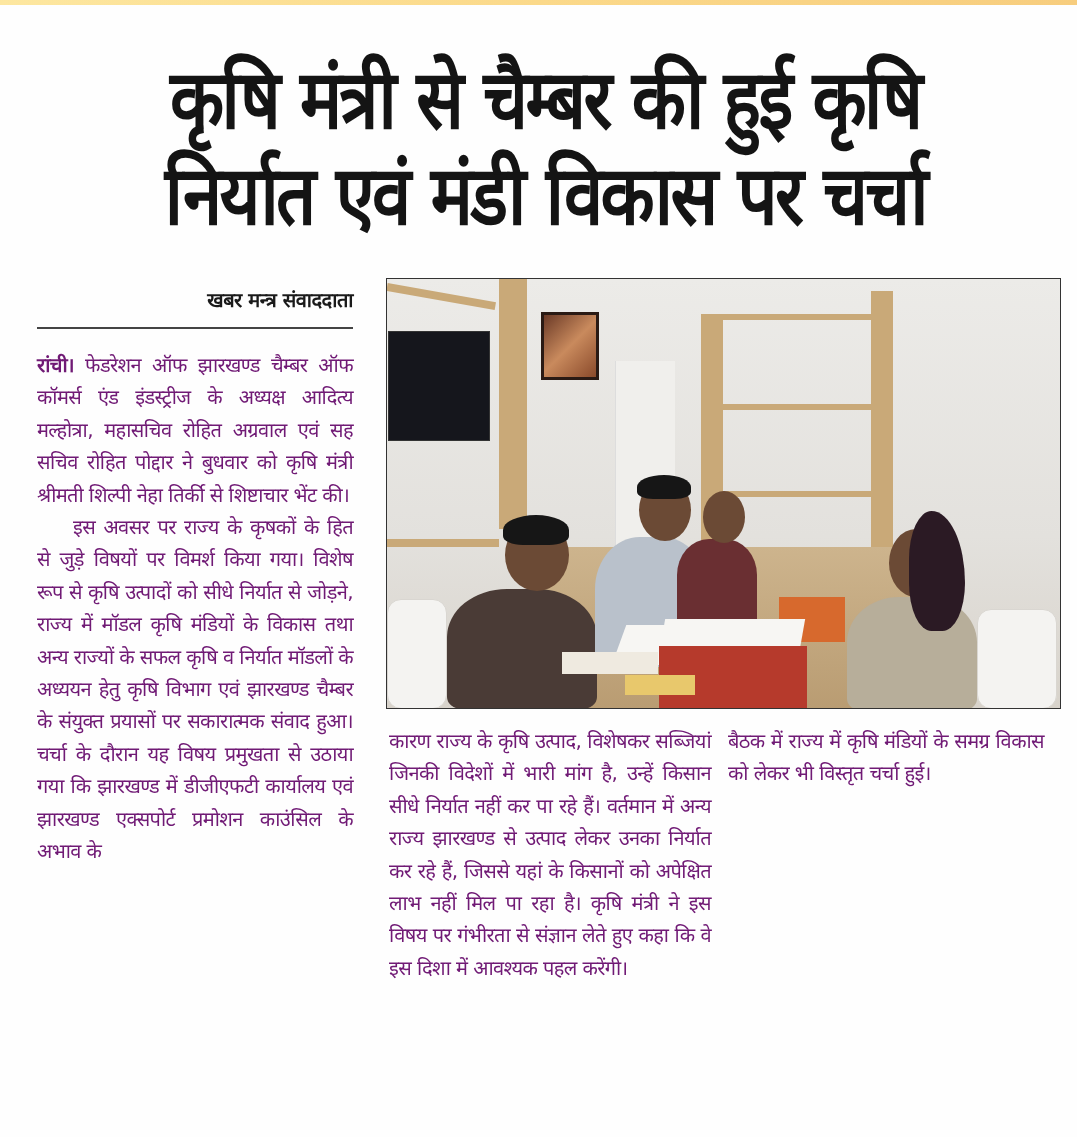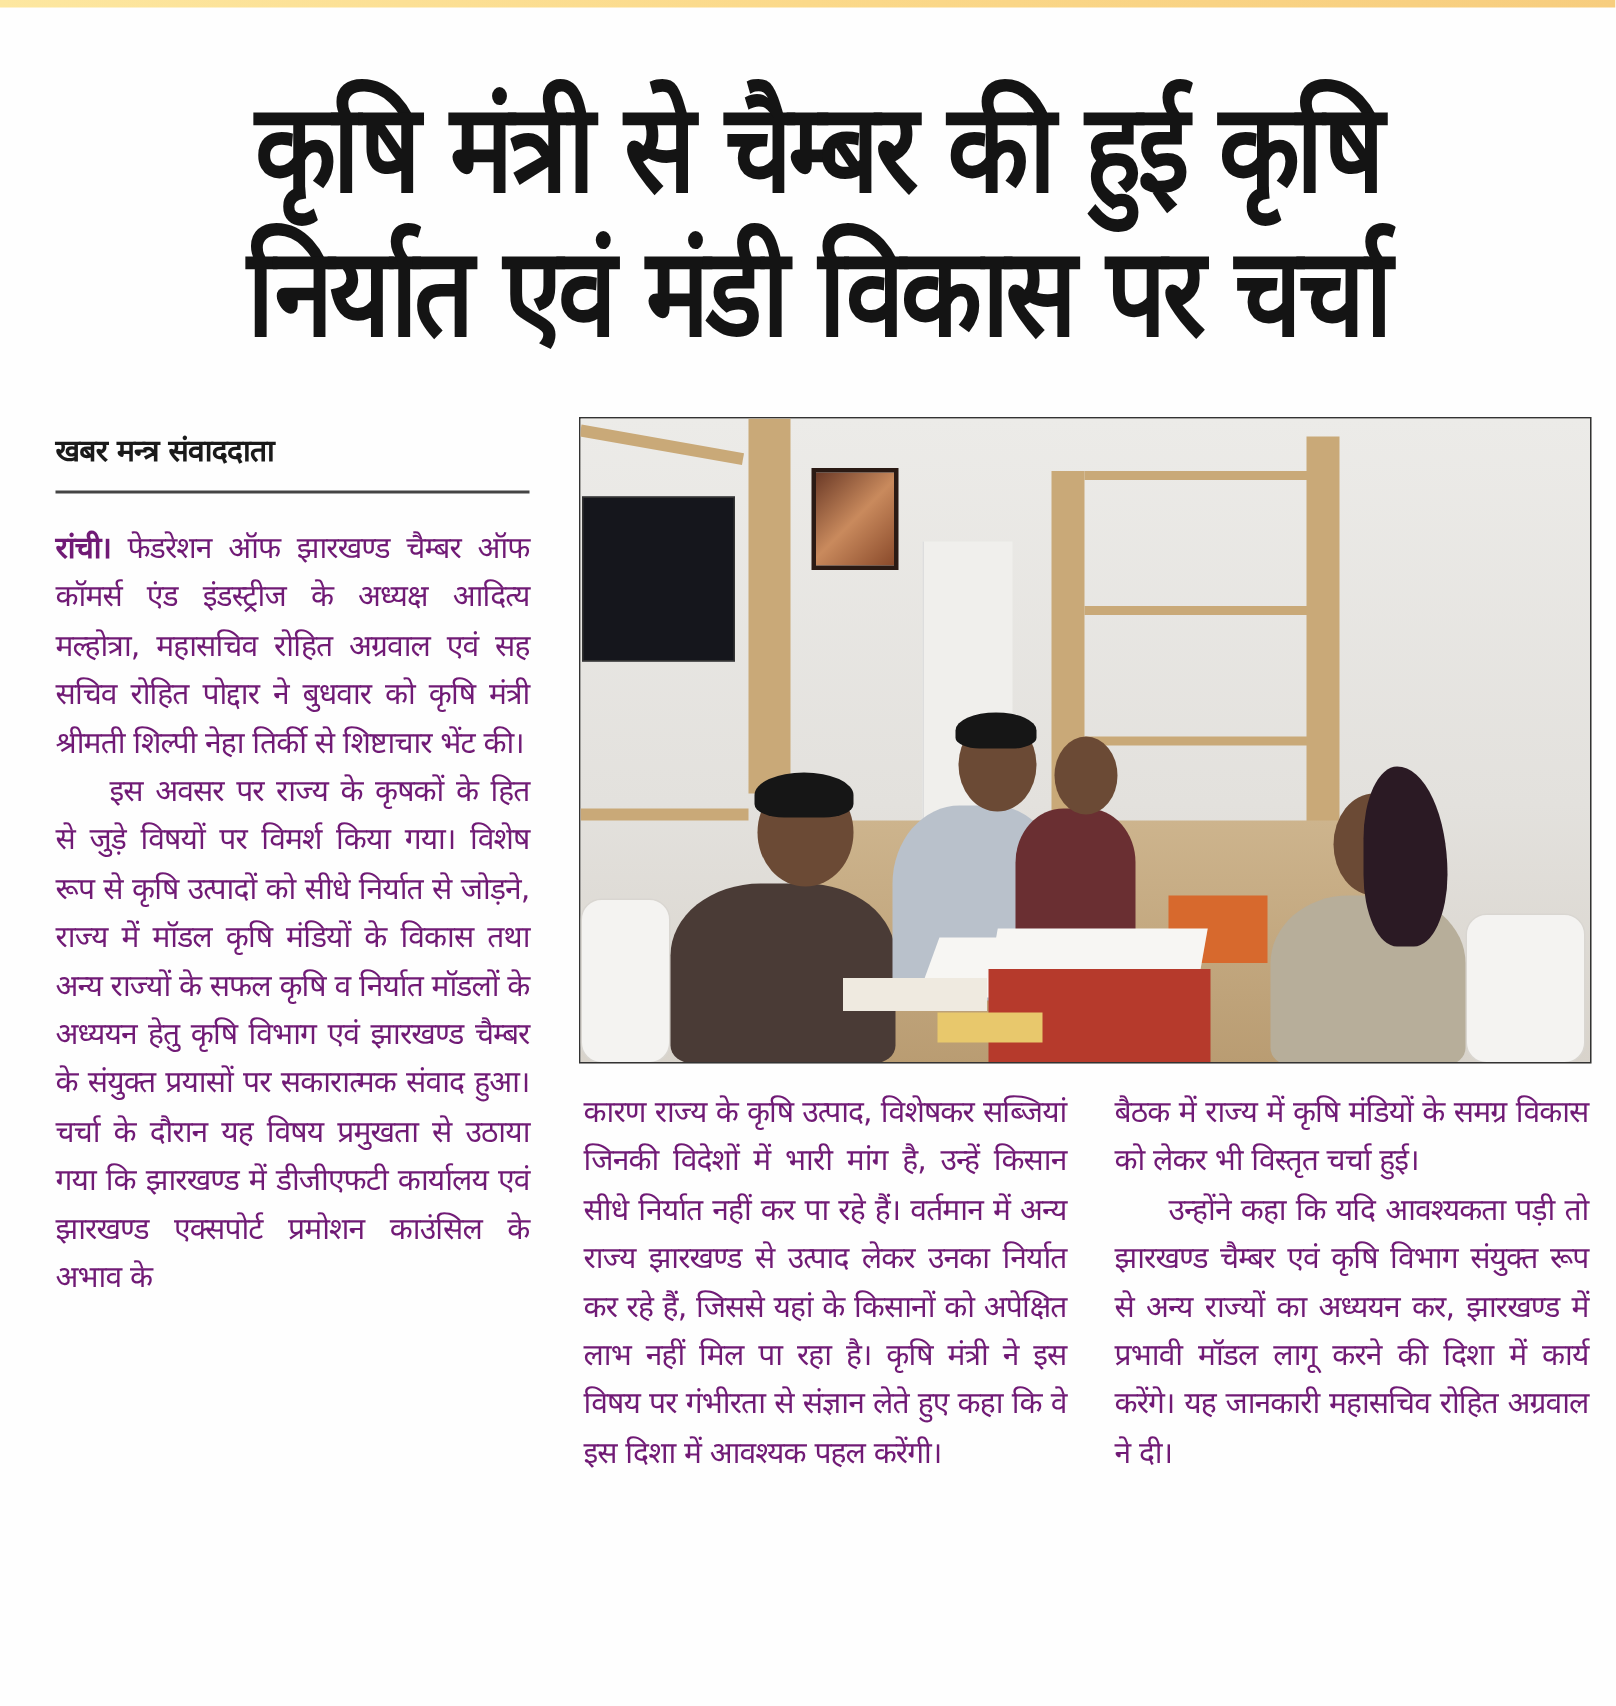--- a/index.html
+++ b/index.html
@@ -18,37 +18,38 @@
     color: #141414; text-align: center;
     transform: scaleX(0.86); transform-origin: left top;
     width: 1175px;
   }
   .headline .line { display: block; white-space: nowrap; }
 
   .byline {
     position: absolute; left: 37px; top: 285px; width: 316px;
     font-weight: bold; font-size: 20px; line-height: 30px; color: #1a1a1a;
     letter-spacing: -0.5px;
+    text-align: right;
   }
   .byline-rule {
     position: absolute; left: 37px; top: 327px; width: 316px; height: 1.5px;
     background: #444;
   }
 
   .col {
     position: absolute; font-family: "DejaVu Sans", sans-serif;
     font-size: 20px; line-height: 32.4px; color: #701a75;
     text-align: justify; letter-spacing: -0.6px;
   }
   .col p { margin: 0; }
   .col .indent { text-indent: 36px; }
   .col .place { font-weight: bold; }
   .col-1 { left: 37px; top: 349px; width: 316px; }
   .col-2 { left: 389px; top: 725px; width: 322px; }
-  .col-3 { left: 743px; top: 725px; width: 316px; }
+  .col-3 { left: 728px; top: 725px; width: 316px; }
 
   .photo {
     position: absolute; left: 386px; top: 278px; width: 675px; height: 431px;
     border: 1.5px solid #333; overflow: hidden;
     background: #e9e6e1;
   }
   .photo .wall { position: absolute; inset: 0; background: linear-gradient(180deg, #ecebe8 0%, #e3e1dd 60%, #d8d3cb 100%); }
   .photo .panel-strip { position: absolute; background: #c9a978; }
   .photo .tv { position: absolute; left: 1px; top: 52px; width: 102px; height: 110px; background: #15161c; border: 1px solid #333; }
   .photo .frame { position: absolute; left: 154px; top: 33px; width: 58px; height: 68px; background: linear-gradient(135deg,#6b3a27,#c98a5d 50%,#8a4a2b); border: 3px solid #2a1a14; }
@@ -123,14 +124,13 @@
   <div class="paper" style="left:175px;top:373px;width:96px;height:22px;background:#efeae0;"></div>
   <div class="paper" style="left:238px;top:396px;width:70px;height:20px;background:#e8c86c;"></div>
 </div>
 
 <div class="col col-2">
   <p>कारण राज्य के कृषि उत्पाद, विशेषकर सब्जियां जिनकी विदेशों में भारी मांग है, उन्हें किसान सीधे निर्यात नहीं कर पा रहे हैं। वर्तमान में अन्य राज्य झारखण्ड से उत्पाद लेकर उनका निर्यात कर रहे हैं, जिससे यहां के किसानों को अपेक्षित लाभ नहीं मिल पा रहा है। कृषि मंत्री ने इस विषय पर गंभीरता से संज्ञान लेते हुए कहा कि वे इस दिशा में आवश्यक पहल करेंगी।</p>
 </div>
 
 <div class="col col-3">
   <p>बैठक में राज्य में कृषि मंडियों के समग्र विकास को लेकर भी विस्तृत चर्चा हुई।</p>
-  <p class="indent">उन्होंने कहा कि यदि आवश्यकता पड़ी तो झारखण्ड चैम्बर एवं कृषि विभाग संयुक्त रूप से अन्य राज्यों का अध्ययन कर, झारखण्ड में प्रभावी मॉडल लागू करने की दिशा में कार्य करेंगे। यह जानकारी महासचिव रोहित अग्रवाल ने दी।</p>
 </div>
 
 </body></html>

